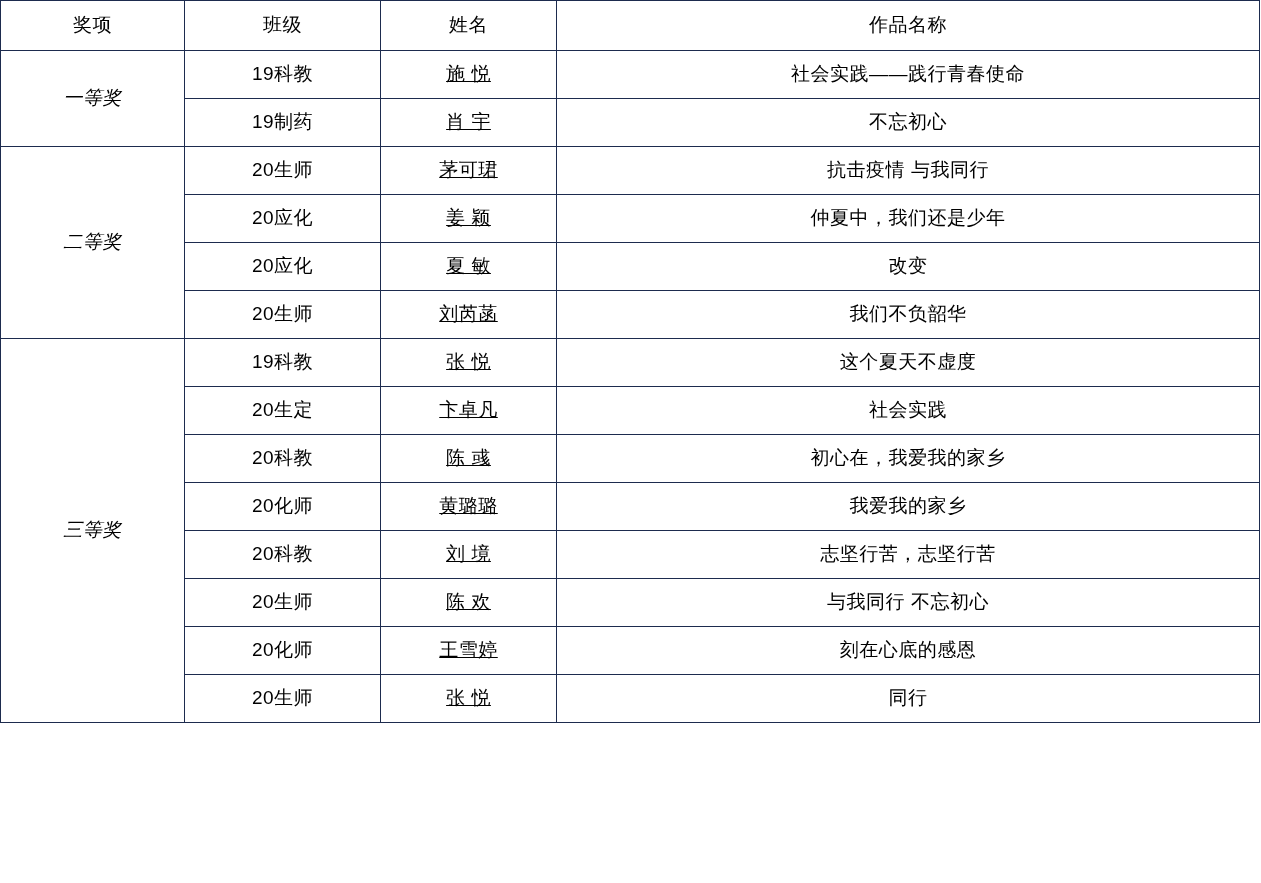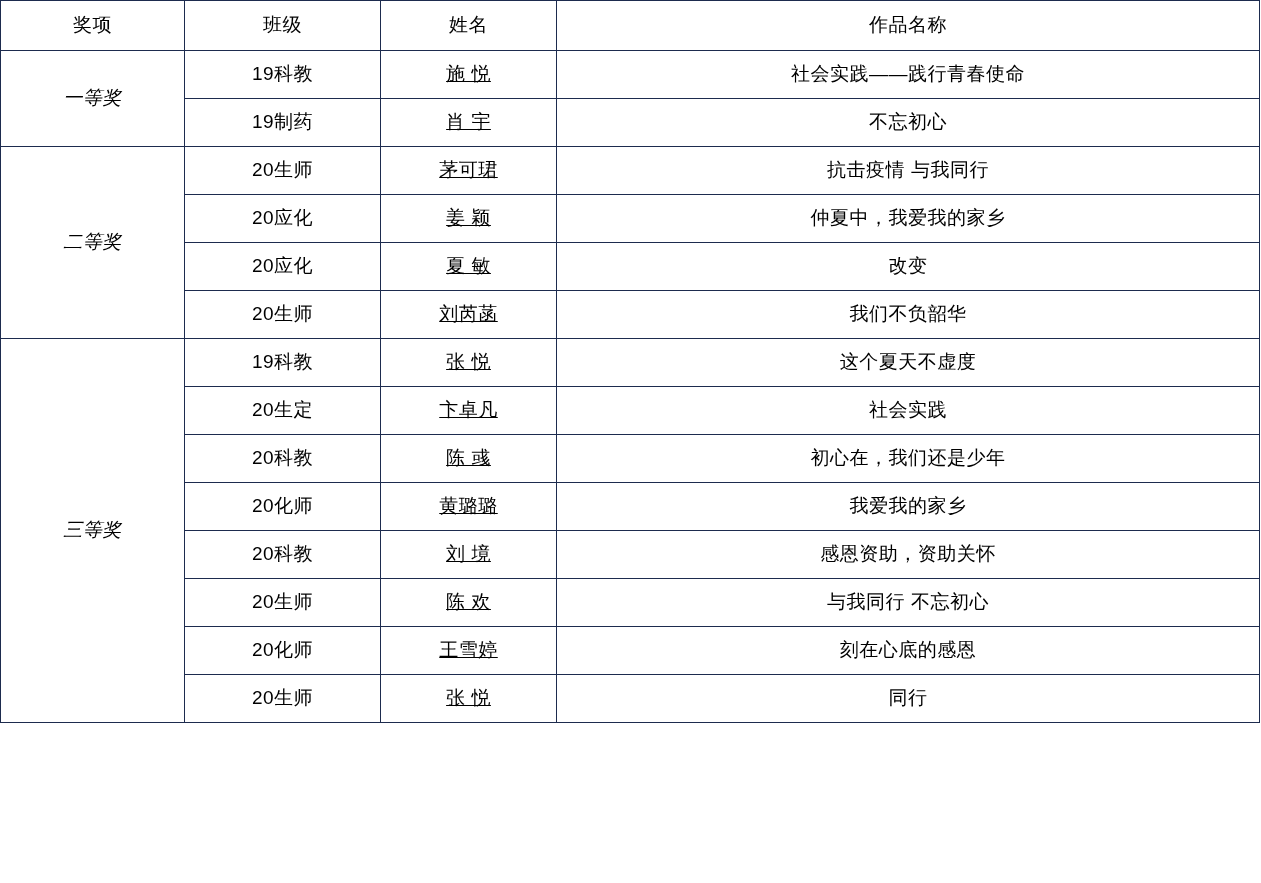--- a/index.html
+++ b/index.html
@@ -79,21 +79,21 @@
 
     <tr>
       <td class="award-cell" rowspan="4">二等奖</td>
       <td>20生师</td>
       <td class="name-cell">茅可珺</td>
       <td>抗击疫情 与我同行</td>
     </tr>
     <tr>
       <td>20应化</td>
       <td class="name-cell">姜 颖</td>
-      <td>仲夏中，我爱我的家乡</td>
+      <td>仲夏中，我们还是少年</td>
     </tr>
     <tr>
       <td>20应化</td>
       <td class="name-cell">夏 敏</td>
       <td>改变</td>
     </tr>
     <tr>
       <td>20生师</td>
       <td class="name-cell">刘芮菡</td>
       <td>我们不负韶华</td>
@@ -106,31 +106,31 @@
       <td>这个夏天不虚度</td>
     </tr>
     <tr>
       <td>20生定</td>
       <td class="name-cell">卞卓凡</td>
       <td>社会实践</td>
     </tr>
     <tr>
       <td>20科教</td>
       <td class="name-cell">陈 彧</td>
-      <td>初心在，我们还是少年</td>
+      <td>初心在，我爱我的家乡</td>
     </tr>
     <tr>
       <td>20化师</td>
       <td class="name-cell">黄璐璐</td>
       <td>我爱我的家乡</td>
     </tr>
     <tr>
       <td>20科教</td>
       <td class="name-cell">刘 境</td>
-      <td>感恩资助，资助关怀</td>
+      <td>志坚行苦，志坚行苦</td>
     </tr>
     <tr>
       <td>20生师</td>
       <td class="name-cell">陈 欢</td>
       <td>与我同行 不忘初心</td>
     </tr>
     <tr>
       <td>20化师</td>
       <td class="name-cell">王雪婷</td>
       <td>刻在心底的感恩</td>

